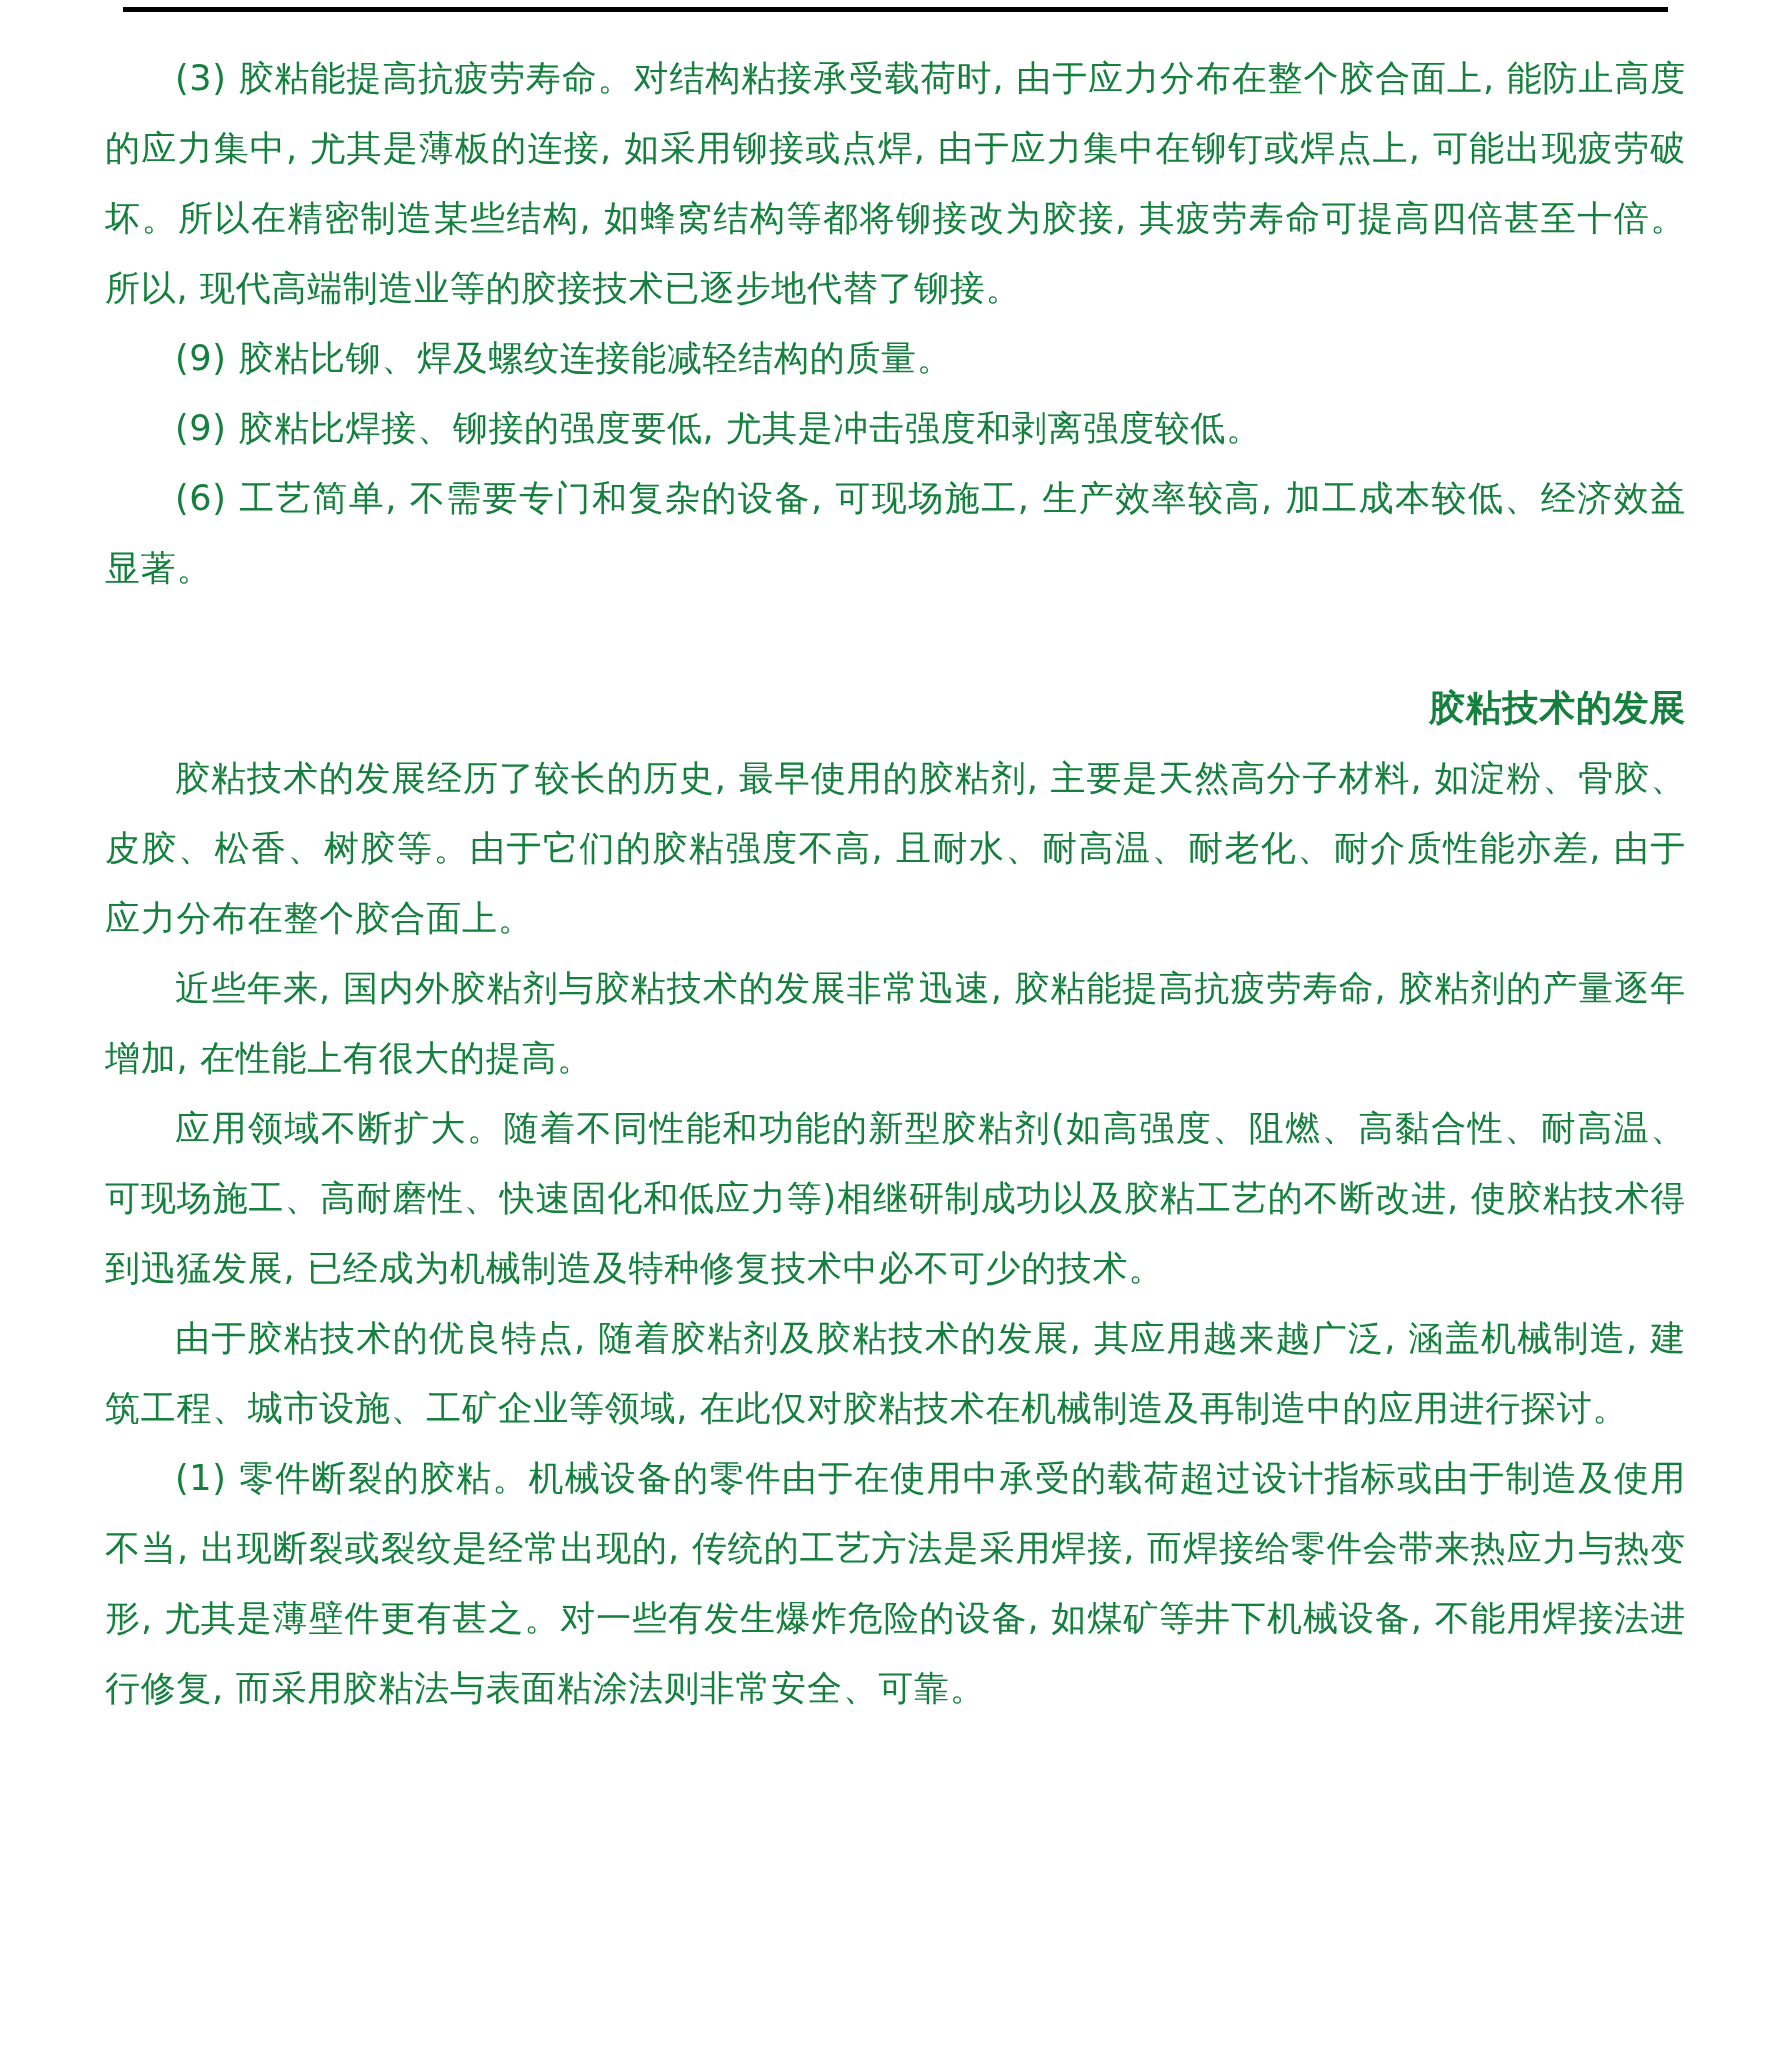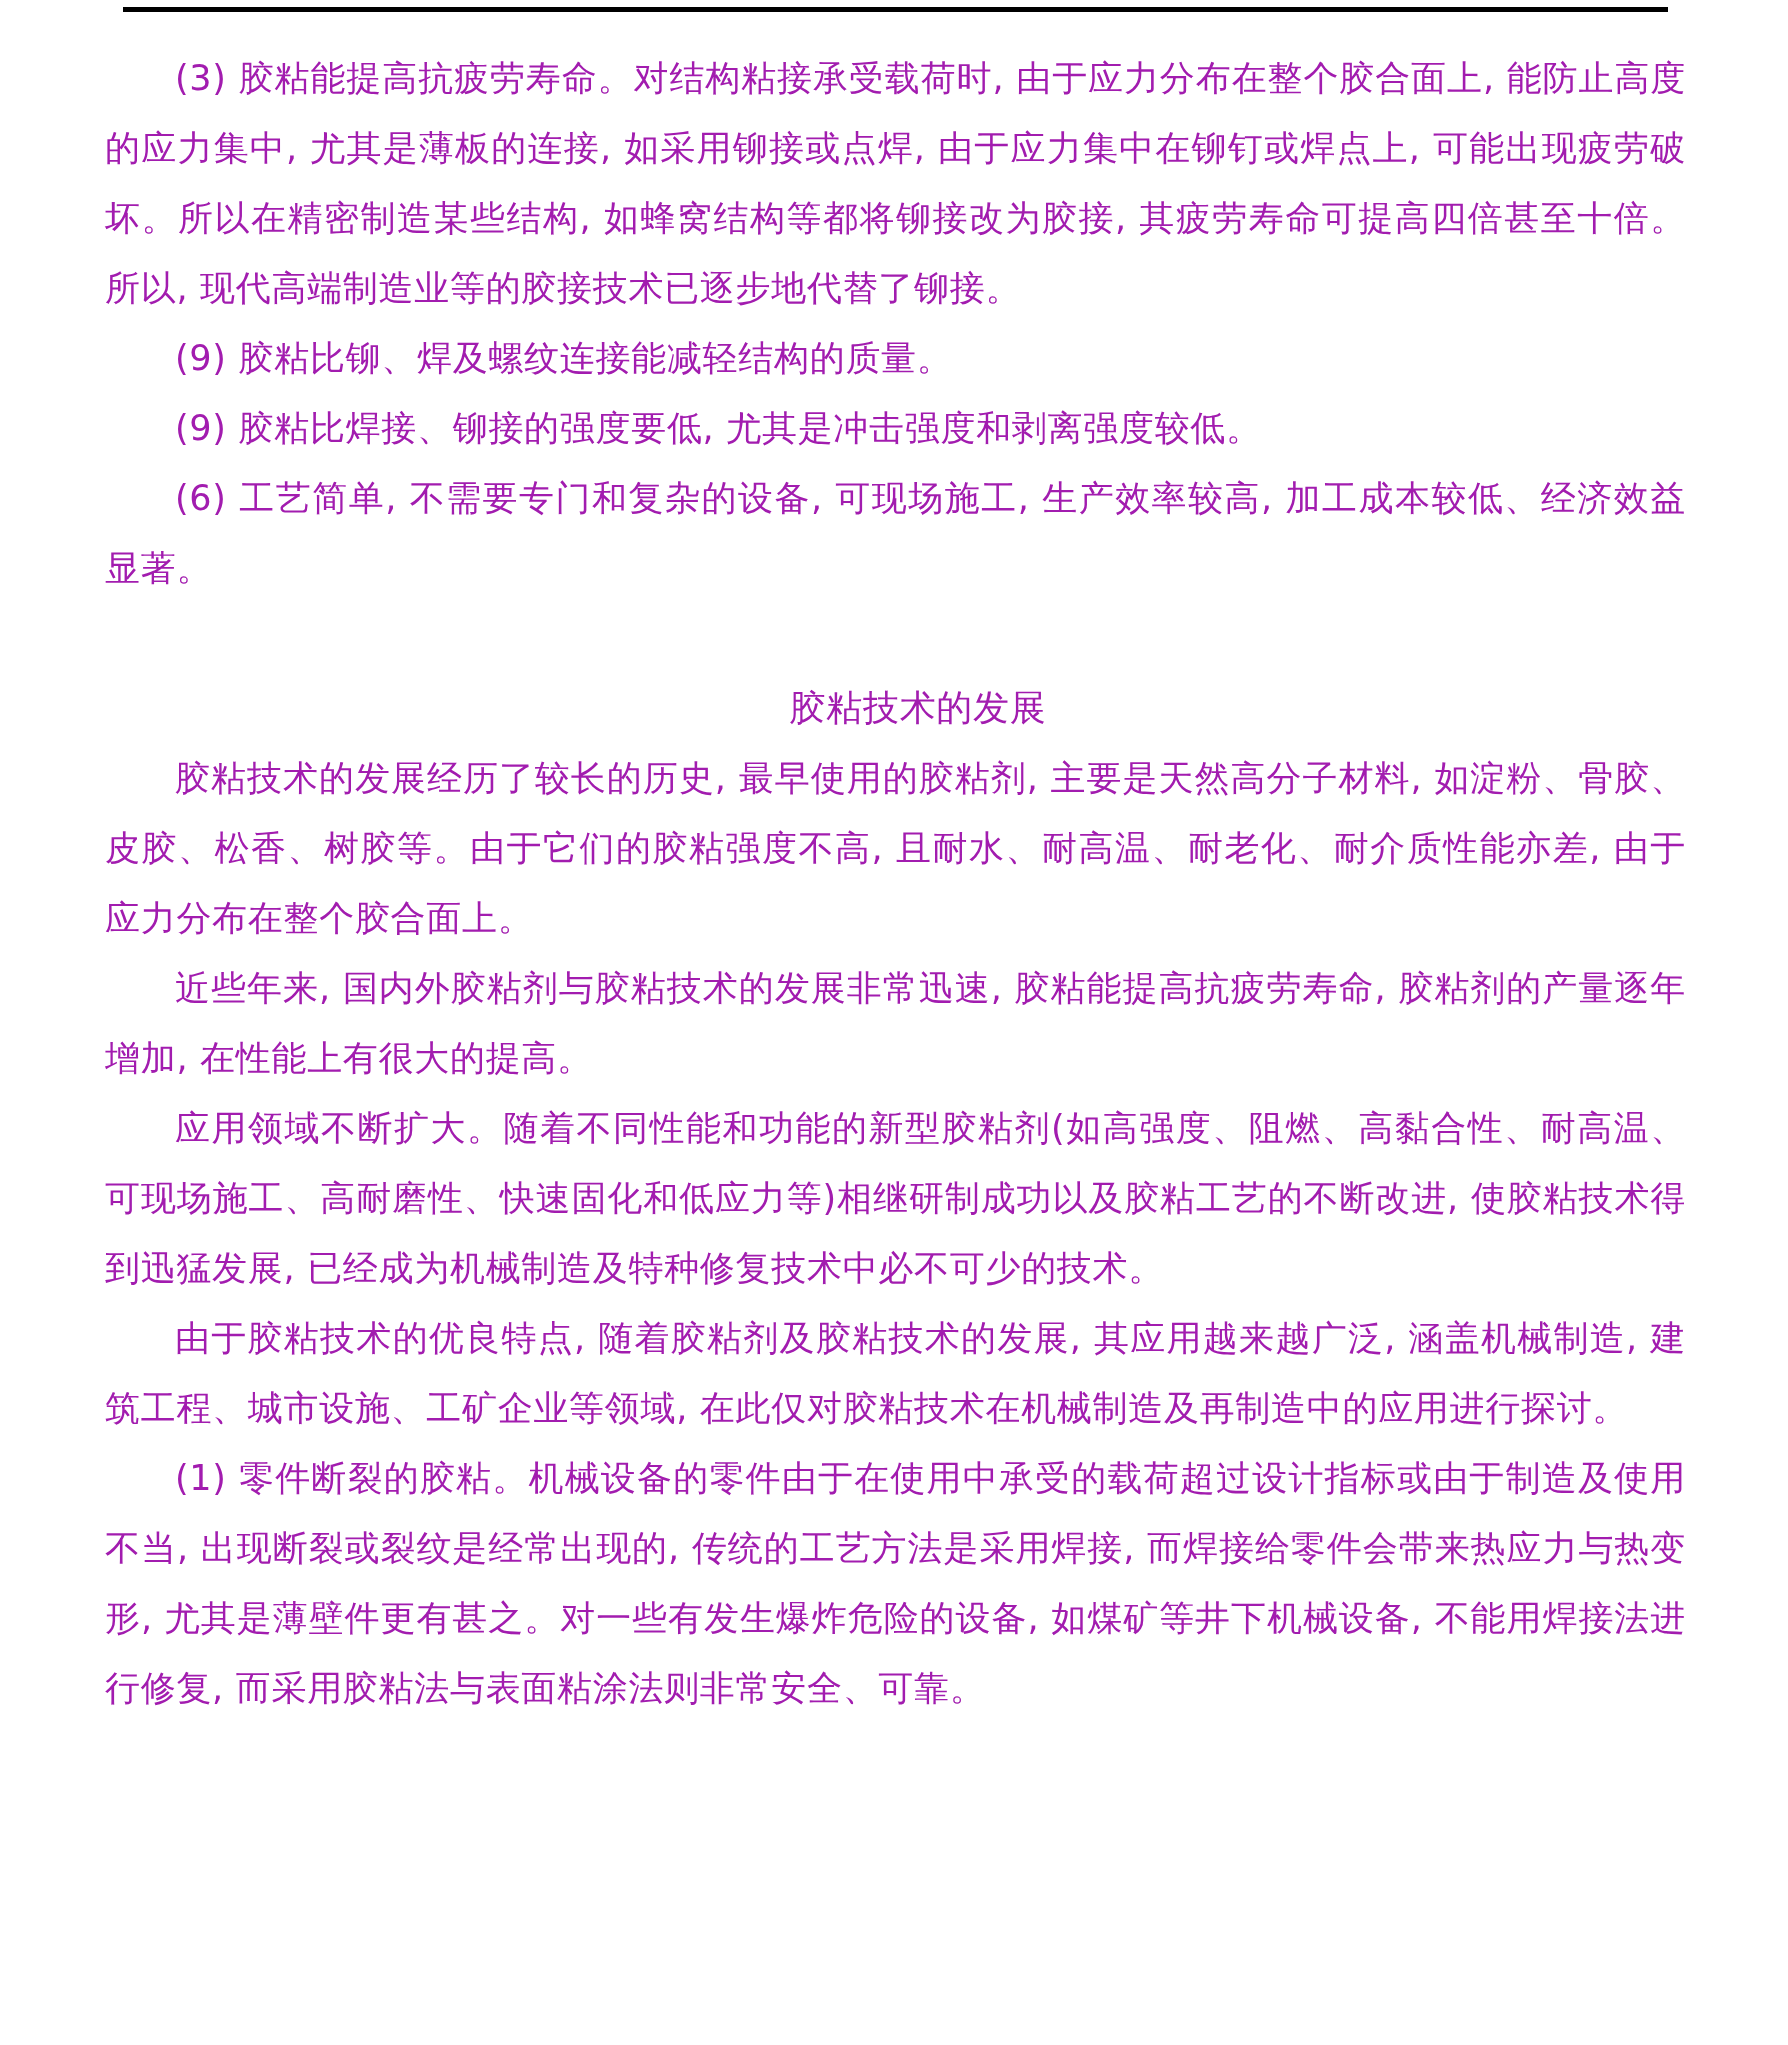--- a/index.html
+++ b/index.html
@@ -25,30 +25,30 @@
   }
   .doc-body {
     position: absolute;
     left: 105px;
     top: 43px;
     width: 1581px;
     font-size: 35px;
     line-height: 70px;
     text-align: justify;
     letter-spacing: 0.7px;
-    color: #a21caf;
+    color: #15803d;
   }
   .para {
     margin: 0;
     text-indent: 2em;
   }
   .heading {
     margin: 70px 0 0 45px;
-    font-weight: 400;
-    text-align: center;
+    font-weight: 700;
+    text-align: right;
     text-indent: 0;
     font-size: 36px;
   }
 </style>
 </head>
 <body>
 
 <div class="header-rule"></div>
 
 <div class="doc-body">

